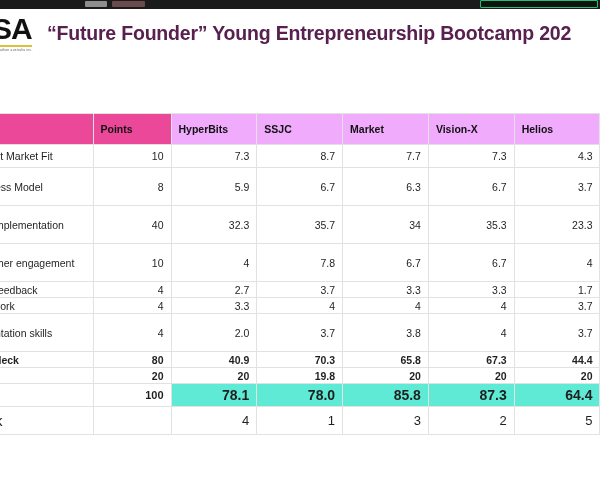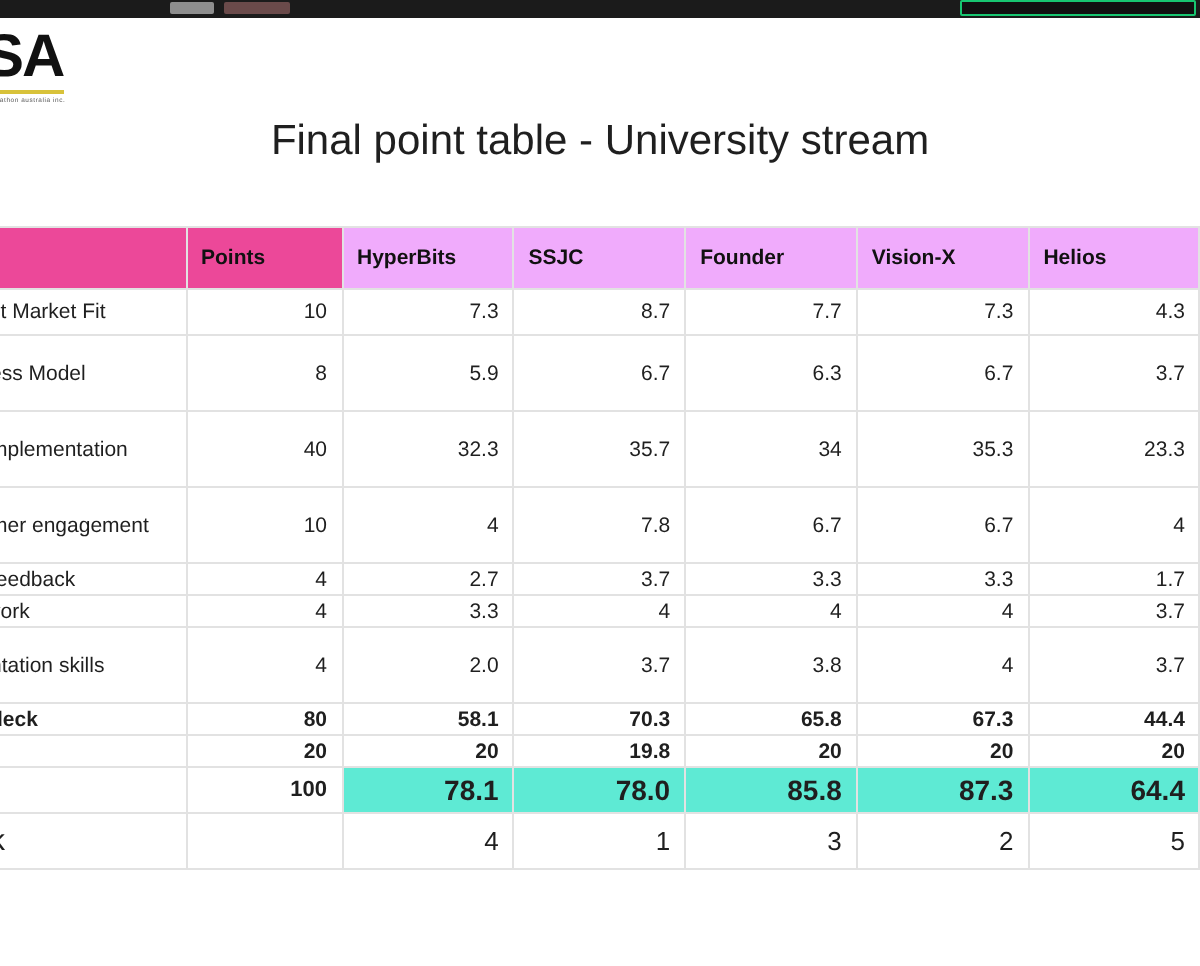--- a/index.html
+++ b/index.html
@@ -181,40 +181,40 @@
 </div>
 
 <div class="slide">
 
   <div class="logo">
     <div class="logo-text">SA</div>
     <div class="logo-rule"></div>
     <div class="logo-sub">hackathon australia inc.</div>
   </div>
 
-  <div class="subtitle">Final point table - University stream</div>
+  <div class="title">“Future Founder” Young Entrepreneurship Bootcamp 202</div>
 
   <div class="table-wrap">
     <table class="points">
       <colgroup>
         <col class="c-label">
           <col class="c-points">
         <col class="c-team">
           <col class="c-team">
           <col class="c-team">
           <col class="c-team">
           <col class="c-team">
       </colgroup>
       <thead>
         <tr>
           <th class="hd blank"></th>
           <th class="hd">Points</th>
           <th class="hd team">HyperBits</th>
           <th class="hd team">SSJC</th>
-          <th class="hd team">Founder</th>
+          <th class="hd team">Market</th>
           <th class="hd team">Vision-X</th>
           <th class="hd team">Helios</th>
         </tr>
       </thead>
       <tbody id="tbody">
           <tr class="r-norm">
             <td class="lbl first">ct Market Fit</td>
             <td class="num points-cell">10</td>
             <td class="num team-cell">7.3</td>
             <td class="num team-cell">8.7</td>
@@ -272,21 +272,21 @@
             <td class="num points-cell">4</td>
             <td class="num team-cell">2.0</td>
             <td class="num team-cell">3.7</td>
             <td class="num team-cell">3.8</td>
             <td class="num team-cell">4</td>
             <td class="num team-cell">3.7</td>
           </tr>
           <tr class="r-slim bold-row">
             <td class="lbl first">deck</td>
             <td class="num points-cell">80</td>
-            <td class="num team-cell">58.1</td>
+            <td class="num team-cell">40.9</td>
             <td class="num team-cell">70.3</td>
             <td class="num team-cell">65.8</td>
             <td class="num team-cell">67.3</td>
             <td class="num team-cell">44.4</td>
           </tr>
           <tr class="r-slim bold-row">
             <td class="lbl first"></td>
             <td class="num points-cell">20</td>
             <td class="num team-cell">20</td>
             <td class="num team-cell">19.8</td>

